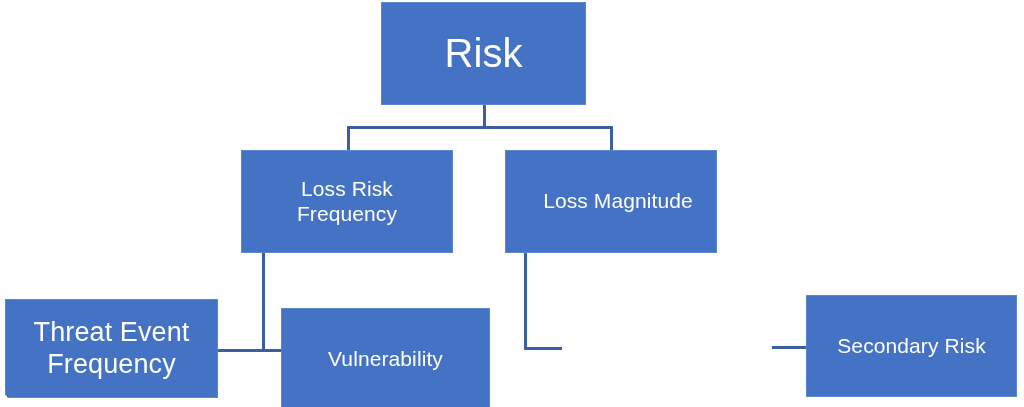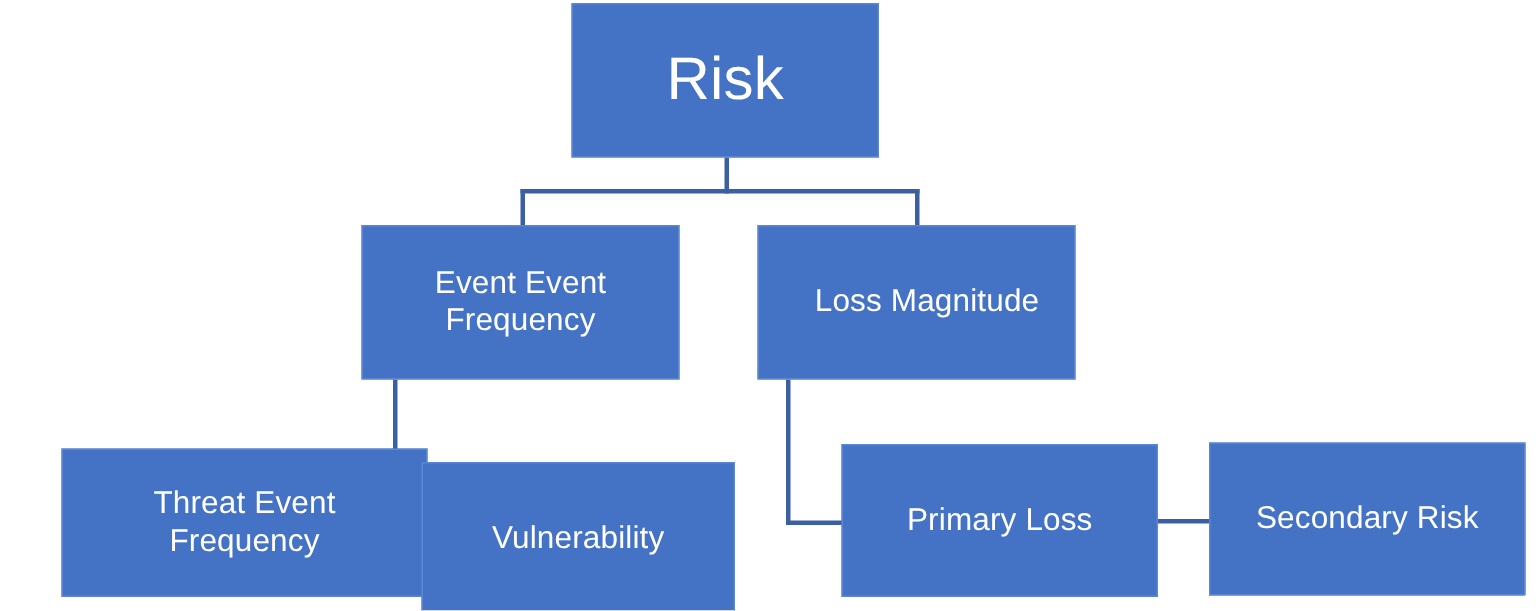--- a/index.html
+++ b/index.html
@@ -35,21 +35,21 @@
     user-select: none;
   }
   .node-label {
     display: block;
     white-space: pre-line;
   }
   
   #node-risk      { left: 381px; top: 2px;   width: 205px; height: 103px; font-size: 40px; }
   #node-lef       { left: 241px; top: 150px; width: 212px; height: 103px; font-size: 21px; }
   #node-lm        { left: 505px; top: 150px; width: 212px; height: 103px; font-size: 21px; padding-left: 20px; }
-  #node-tef       { left: 5px;   top: 299px; width: 244px; height: 99px;  font-size: 21px; margin-left: 36px; }
+  #node-tef       { left: 5px;   top: 299px; width: 213px; height: 99px;  font-size: 27px; }
   #node-vuln      { left: 281px; top: 296px; width: 209px; height: 102px; font-size: 21px; margin-top: 12px; }
   #node-ploss     { left: 561px; top: 296px; width: 211px; height: 102px; font-size: 21px; }
   #node-srisk     { left: 806px; top: 295px; width: 211px; height: 102px; font-size: 21px; }
 
   
   .conn {
     position: absolute;
     background: #3C5FA1;
   }
   .conn-v { width: 3px; }
@@ -88,38 +88,35 @@
   <div class="conn conn-v" id="conn-lm-drop"></div>
   <div class="conn conn-h" id="conn-lm-cross"></div>
 
   <div class="conn conn-h" id="conn-ploss-srisk"></div>
 
   <div class="node" id="node-risk">
     <span class="node-label">Risk</span>
   </div>
 
   <div class="node" id="node-lef">
-    <span class="node-label">Event Event
+    <span class="node-label">Loss Risk
 Frequency</span>
   </div>
 
   <div class="node" id="node-lm">
     <span class="node-label">Loss Magnitude</span>
   </div>
 
   <div class="node" id="node-tef">
     <span class="node-label">Threat Event
 Frequency</span>
   </div>
 
   <div class="node" id="node-vuln">
     <span class="node-label">Vulnerability</span>
   </div>
 
-  <div class="node" id="node-ploss">
-    <span class="node-label">Primary Loss</span>
-  </div>
 
   <div class="node" id="node-srisk">
     <span class="node-label">Secondary Risk</span>
   </div>
 
 </div>
 
 </body></html>

